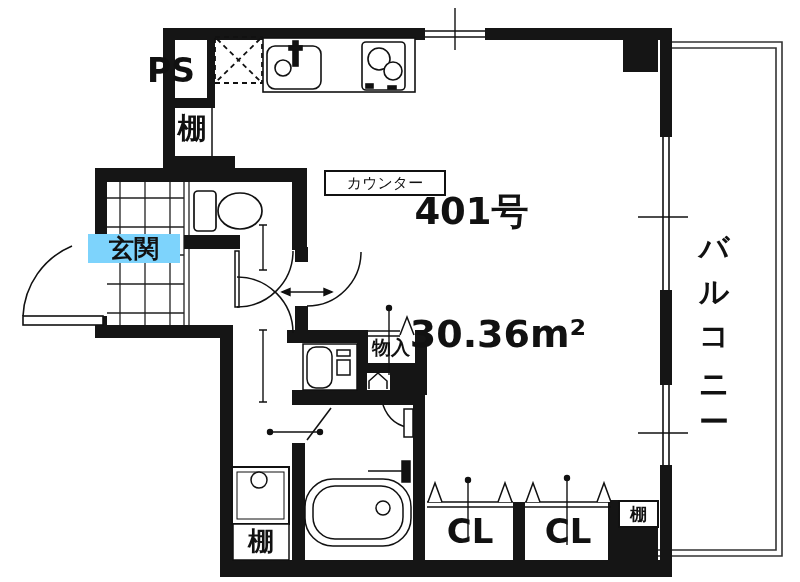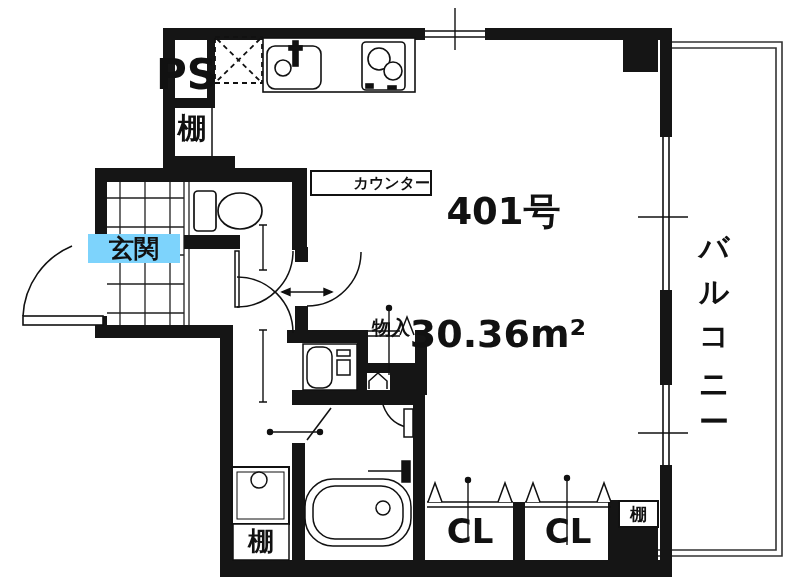--- a/index.html
+++ b/index.html
@@ -5,33 +5,33 @@
   html,body{margin:0;padding:0;background:#ffffff;}
   .plan{
     position:relative;width:800px;height:582px;background:#ffffff;
     font-family:"DejaVu Sans",sans-serif;color:#111;overflow:hidden;
   }
   .plan svg{position:absolute;left:0;top:0;}
   .lbl{
     position:absolute;font-weight:bold;color:#111;text-align:center;
     line-height:1;white-space:nowrap;
   }
-  .lbl-ps{left:156px;top:54px;width:50px;font-size:42px;}
+  .lbl-ps{left:146px;top:54px;width:50px;font-size:33px;}
   .lbl-shelf-k{left:168px;top:114px;width:48px;font-size:29px;}
   .lbl-counter{
-    left:310px;top:170px;width:118px;height:22px;border:2px solid #111;
-    background:#fff;font-size:15px;font-weight:bold;line-height:22px;text-align:right;
+    left:324px;top:170px;width:118px;height:22px;border:2px solid #111;
+    background:#fff;font-size:15px;font-weight:normal;line-height:22px;text-align:center;
     position:absolute;
   }
   .lbl-genkan{left:88px;top:234px;width:92px;font-size:25px;background:#7dd3fc;padding:2px 0;}
-  .lbl-unit-number{left:416px;top:193px;width:175px;font-size:37px;}
+  .lbl-unit-number{left:384px;top:193px;width:175px;font-size:37px;}
   .lbl-unit-layout{left:400px;top:237px;width:175px;font-size:33px;}
   .lbl-unit-jo{left:392px;top:276px;width:192px;font-size:30px;}
   .lbl-unit-area{left:392px;top:315px;width:212px;font-size:38px;}
-  .lbl-monoire{left:364px;top:318px;width:54px;font-size:19px;}
+  .lbl-monoire{left:364px;top:338px;width:54px;font-size:19px;}
   .lbl-balcony{
     left:693px;top:213px;width:42px;height:265px;font-size:30px;
     writing-mode:vertical-rl;letter-spacing:14px;text-align:left;line-height:42px;
   }
   .lbl-shelf-w{left:234px;top:528px;width:54px;font-size:26px;}
   .lbl-cl-left{left:432px;top:514px;width:76px;font-size:34px;}
   .lbl-cl-right{left:530px;top:514px;width:76px;font-size:34px;}
   .lbl-shelf-r{
     left:618px;top:500px;width:37px;height:24px;border:2px solid #111;background:#fff;
     font-size:17px;font-weight:bold;line-height:24px;text-align:center;position:absolute;

